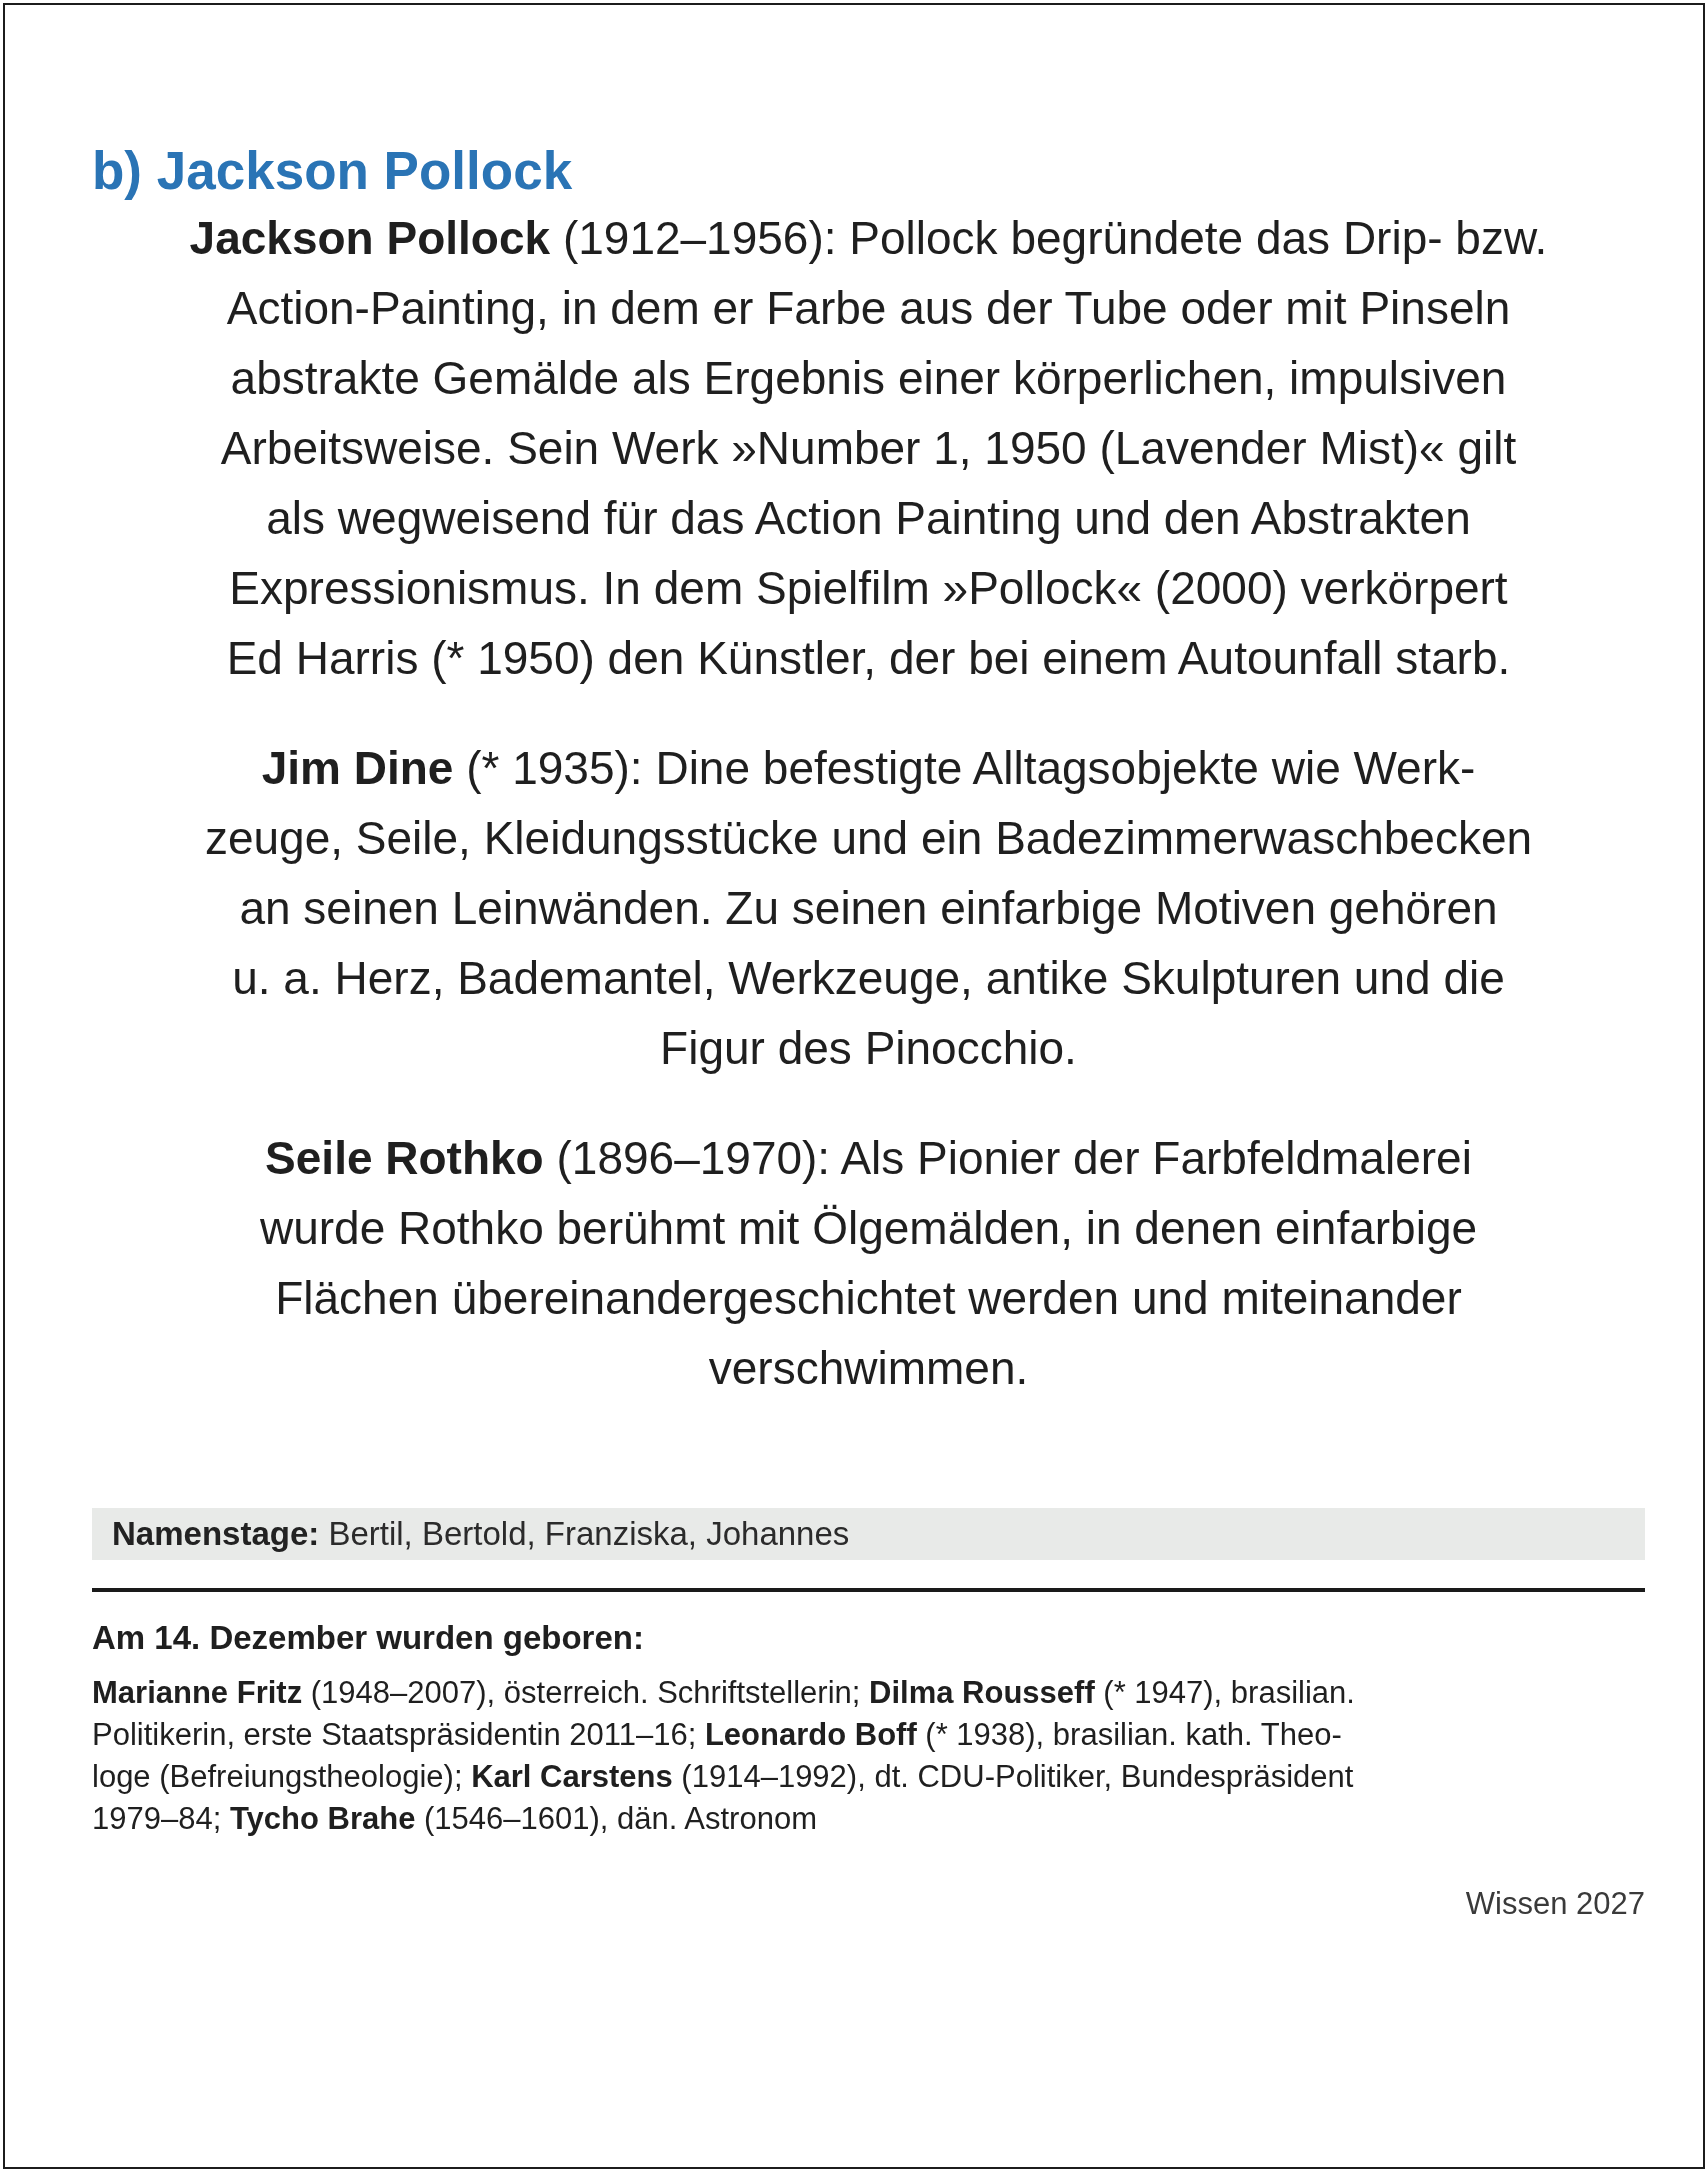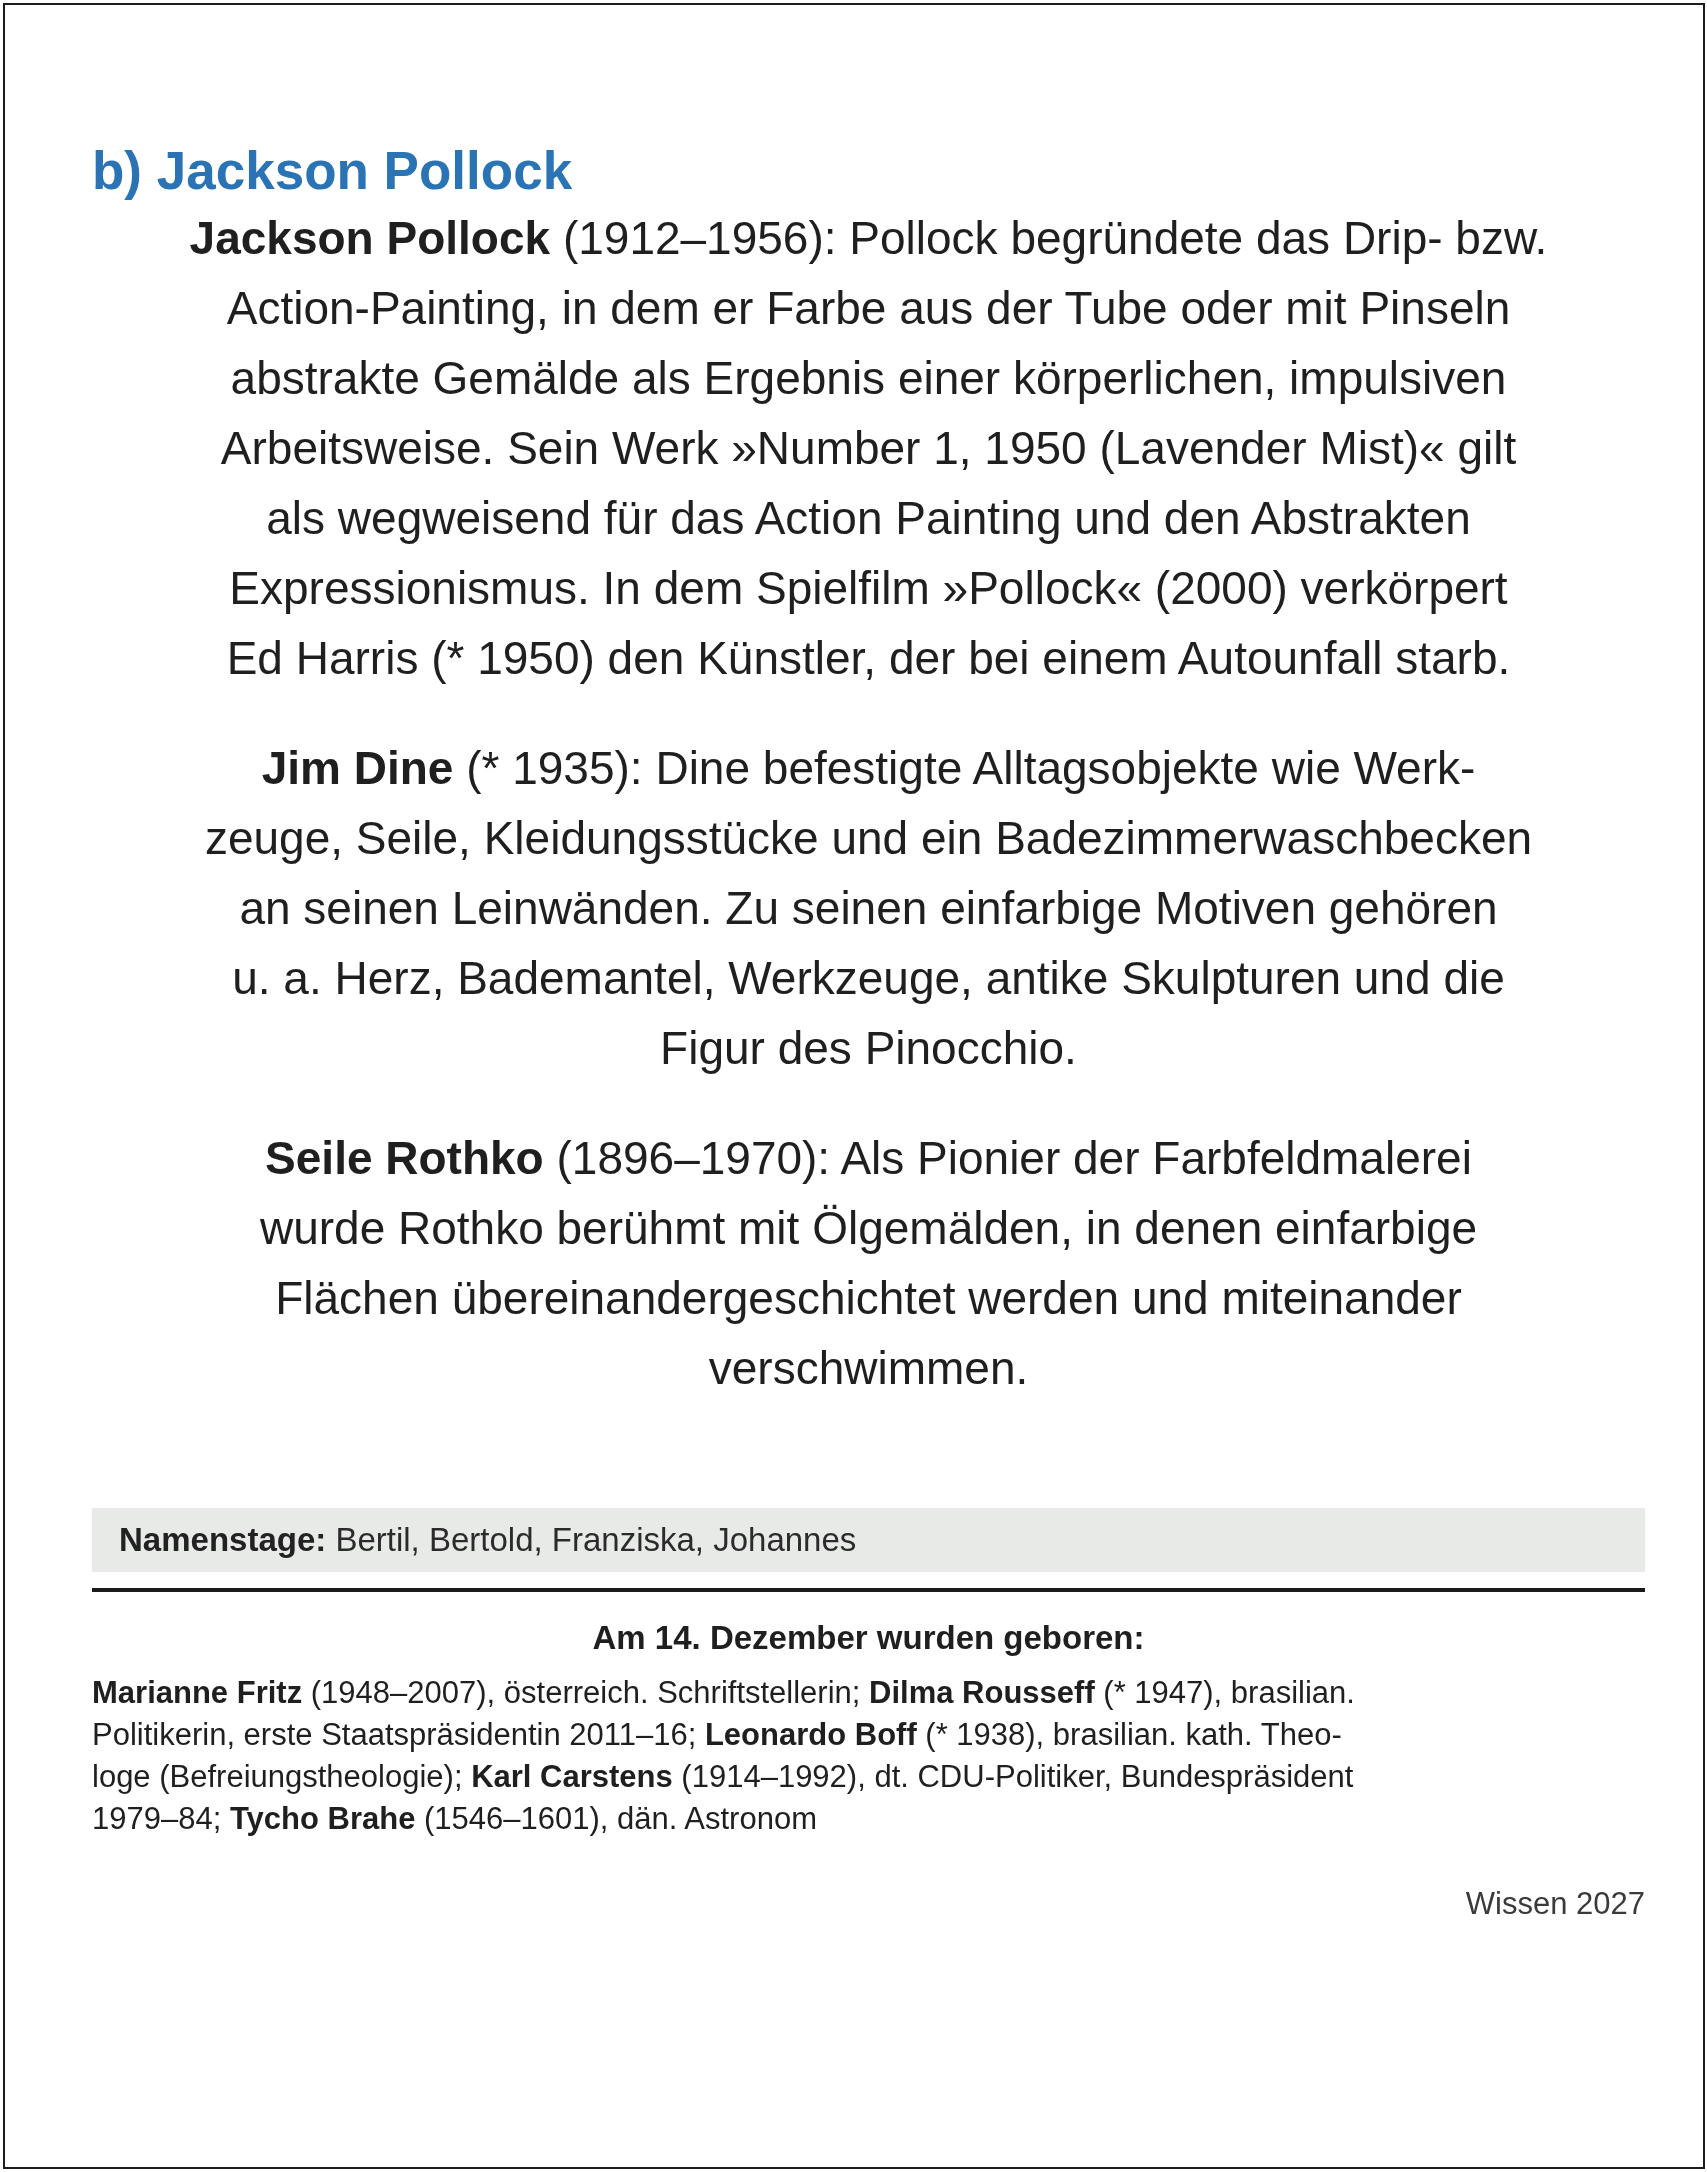--- a/index.html
+++ b/index.html
@@ -14,28 +14,28 @@
   .abs{position:absolute;left:80px;width:1553px;margin-left:12px;}
   .page-title{
     top:104px;font-size:53px;font-weight:bold;color:#2a74b5;
     letter-spacing:0px;white-space:pre;
   }
   .articles{top:203px;}
   .paragraph{margin:0 0 40px 0;text-align:center;}
   .rl{white-space:pre;line-height:70px;font-size:46px;}
   .rl .b{font-weight:bold;}
   .namedays-bar{
-    top:1508px;height:64px;background:#e8eae8;
-    display:flex;align-items:center;box-sizing:border-box;padding-left:27px;
+    top:1508px;height:52px;background:#e8eae8;
+    display:flex;align-items:center;box-sizing:border-box;padding-left:20px;
     font-size:33px;white-space:pre;
   }
   .nd-label{font-weight:bold;color:#222;}
   .nd-names{color:#2b2b2b;}
   .divider{top:1588px;height:3.6px;background:#1a1a1a;}
-  .bd-heading{top:1619px;font-size:33px;font-weight:bold;white-space:pre;text-align:center;}
+  .bd-heading{top:1619px;font-size:33px;font-weight:bold;white-space:pre;}
   .bd-lines{top:1672px;}
   .bd-lines .rl{font-size:31px;line-height:42px;}
   .footer-brand{
     top:1886px;font-size:31px;color:#3a3a3a;text-align:right;white-space:pre;
   }
 </style>
 </head>
 <body>
 
 <div class="page-frame"></div>

